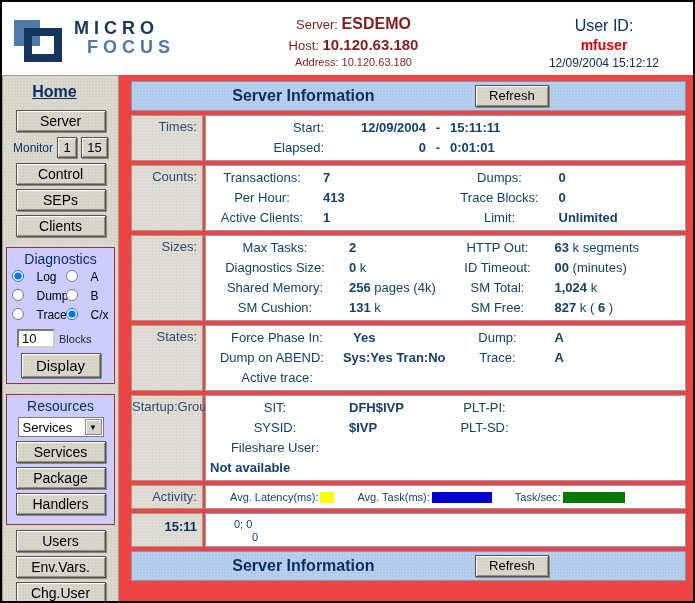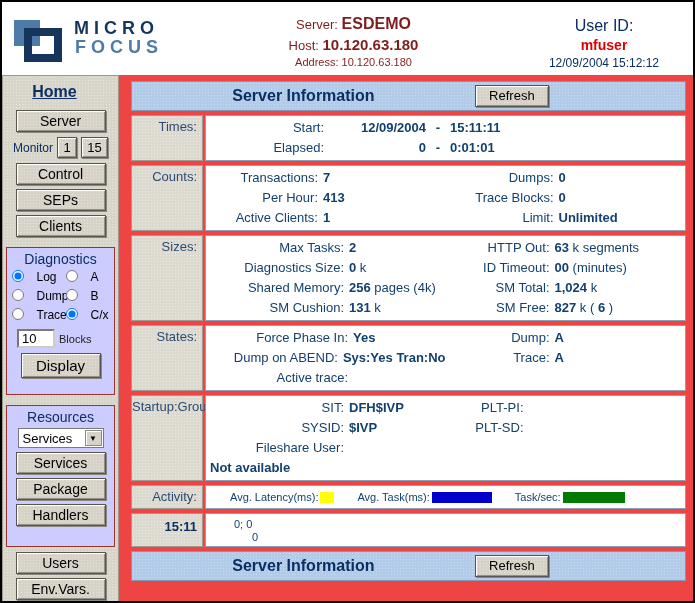--- a/index.html
+++ b/index.html
@@ -12,21 +12,21 @@
   .tex-blue  { background-color:#b1cbe9; background-image:radial-gradient(#c8dbf2 25%, transparent 26%); background-size:3px 3px; }
 
   
   .header { height:73px; display:flex; background:#fff; }
   .logo-area { width:190px; padding:14px 0 0 12px; position:relative;text-decoration:underline; }
   .logo-squares { position:absolute; left:12px; top:16px; width:56px; height:46px; }
   .sq-light { position:absolute; left:0; top:2px; width:26px; height:26px; background:#4e7ba7; }
   .sq-dark  { position:absolute; left:10px; top:10px; width:38px; height:34px; border:8px solid #15355c; background:transparent; }
   .logo-text { position:absolute; left:72px; top:17px; line-height:19px; white-space:nowrap; }
   .logo-line1 { font-size:18px; font-weight:bold; letter-spacing:5px; color:#15355c; }
-  .logo-line2 { font-size:18px; font-weight:bold; letter-spacing:5px; color:#4e7ba7; margin-left:1px; }
+  .logo-line2 { font-size:18px; font-weight:bold; letter-spacing:5px; color:#4e7ba7; margin-left:13px; }
   .header-center { flex:1; text-align:center; padding-top:13px; color:#7f1d1d; }
   .hc-row1 { font-size:13px; }
   .hc-row1 b { font-size:16px; }
   .hc-row2 { font-size:13px; margin-top:3px; }
   .hc-row2 b { font-size:15px; }
   .hc-row3 { font-size:11px; margin-top:3px; }
   .header-right { width:178px; text-align:center; padding-top:15px; color:#0b2f63; }
   .hr-userid { font-size:16px; }
   .hr-user { font-size:14px; font-weight:bold; color:#dd0000; margin-top:2px; }
   .hr-date { font-size:12px; margin-top:3px; }
@@ -42,21 +42,21 @@
   .btn { display:inline-block; font-family:inherit; font-size:14px; color:#000; text-align:center;
          background-color:#d6d2c8; background-image:radial-gradient(#e6e2d8 25%, transparent 26%);
          background-size:3px 3px; border:1px solid #58554e;
          box-shadow: inset 1px 1px 0 #ffffff, inset -1px -1px 0 #93908a, 1px 1px 0 #8a877f;
          cursor:pointer; line-height:18px; }
   .sbtn { display:block; width:90px; height:22px; margin:4px auto; }
   .monitor-row { display:flex; align-items:center; justify-content:center; gap:4px; margin:5px 0; }
   .monitor-label { font-size:12px; color:#0b2f63; }
   .mbtn1 { width:20px; height:21px; font-size:13px; }
   .mbtn2 { width:27px; height:21px; font-size:13px; }
-  .group-box { margin:10px 3px 5px 3px; border:1px solid #993333; background:#ccccfe; padding:3px 0 16px 0; }
+  .group-box { margin:10px 3px 5px 3px; border:1px solid #993333; background:#ccccfe; padding:3px 0 5px 0; }
   .group-title { font-size:14px; color:#0b2f63; margin-bottom:3px; }
   .radio-grid { display:grid; grid-template-columns:54px 44px; justify-content:center; row-gap:5px;
                 text-align:left; font-size:12px; color:#000; }
   .radio-grid label { display:flex; gap:13px; cursor:pointer; }
   .radio-grid input { width:12px; height:12px; margin:0; }
   .blocks-row { display:flex; align-items:center; margin:7px 0 5px 10px; }
   .blocks-input { width:38px; height:19px; border:2px inset #d0ccc4; font-size:13px; padding-left:3px;
                   font-family:inherit; }
   .blocks-label { font-size:11px; color:#222; margin-left:4px; }
   .display-btn { width:80px; height:25px; font-size:15px; }
@@ -72,21 +72,21 @@
   .bar-title { width:62%; text-align:center; font-size:16px; font-weight:bold; color:#0b2f63; }
   .refresh-btn { width:74px; height:22px; font-size:13px; }
   .section { display:flex; margin-bottom:4px; }
   .sec-label { width:72px; border:1px solid #9e9a90; text-align:right; padding:3px 5px 0 0;
                font-size:13px; color:#2c4a72; background-color:#dcd9d1;
                background-image:radial-gradient(#eceadf 25%, transparent 26%); background-size:3px 3px; }
   .sec-content { flex:1; margin-left:2px; border:1px solid #8ba0b5; background:#fff; padding:2px 0; }
   .cols { display:flex; }
   .col { width:50%; }
   .pair { display:flex; font-size:13px; color:#13406e; line-height:20px; }
-  .pl { text-align:right; white-space:pre; }
+  .pl { text-align:center; white-space:pre; }
   .pv { margin-left:5px; white-space:pre; }
   .pv b { font-weight:bold; }
   .w-counts-l { width:112px; } .w-counts-r { width:108px; }
   .w-sizes-l  { width:138px; } .w-sizes-r  { width:104px; }
   .w-states-l { width:142px; } .w-states-r { width:104px; }
   .w-start-l  { width:138px; } .w-start-r  { width:78px;  }
   .trow { display:flex; font-size:13px; color:#13406e; line-height:20px; }
   .tl { width:118px; text-align:right; }
   .td { width:102px; text-align:right; font-weight:bold; }
   .ts { width:24px; text-align:center; font-weight:bold; }

